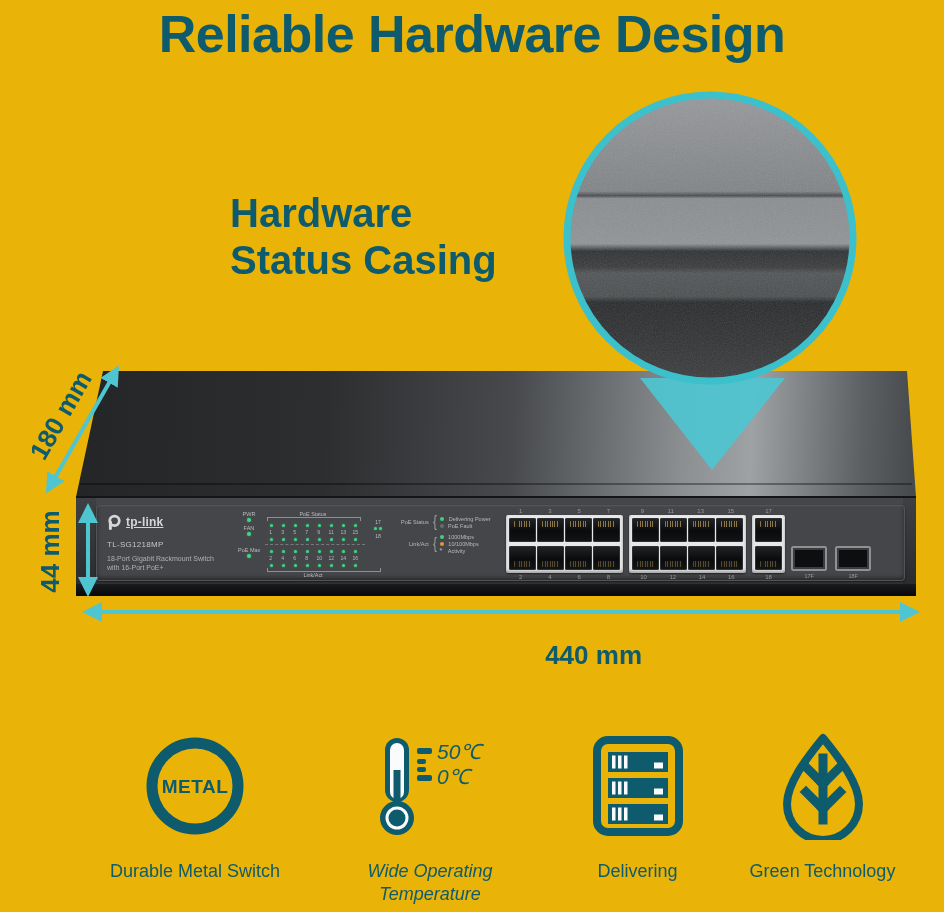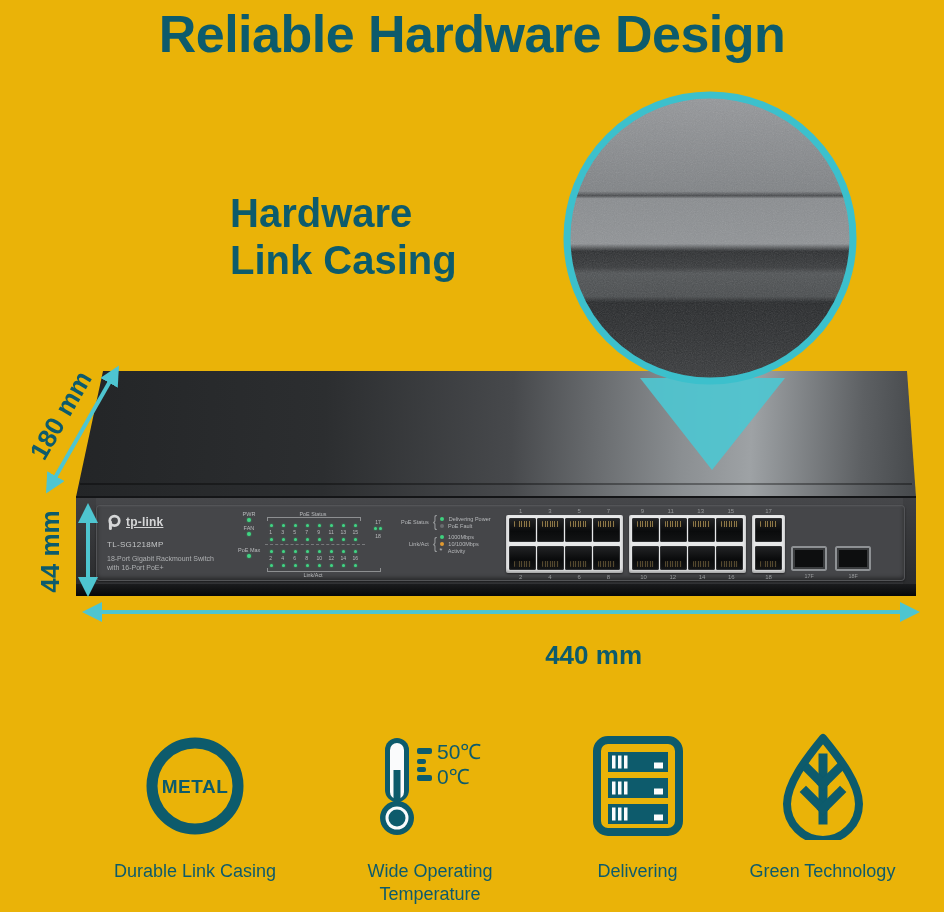--- a/index.html
+++ b/index.html
@@ -94,34 +94,34 @@
 
   
   .dims{position:absolute;left:0;top:0;pointer-events:none;}
   .dimlbl{position:absolute;color:#0d5b6c;font-weight:bold;font-size:26px;white-space:nowrap;}
   .dim-depth{left:6px;top:400px;width:110px;text-align:center;transform:rotate(-60deg);}
   .dim-height{left:2px;top:536px;width:96px;text-align:center;transform:rotate(-90deg);}
   .dim-width{left:352px;top:640px;width:290px;text-align:right;}
 
   
   .feature{position:absolute;top:732px;display:flex;flex-direction:column;align-items:center;}
-  .f1{left:105px;width:180px;} .f2{left:330px;width:200px;} .f3{left:545px;width:185px;} .f4{left:730px;width:185px;align-items:center;}
+  .f1{left:105px;width:180px;} .f2{left:330px;width:200px;font-style:italic;} .f3{left:545px;width:185px;} .f4{left:730px;width:185px;align-items:center;}
   .f-label{margin-top:20px;font-size:18px;color:#0d5b6c;text-align:center;line-height:23px;}
   .f-icon{height:108px;display:flex;align-items:center;justify-content:center;}
 </style>
 </head>
 <body>
 
 <div class="stage">
 
   <div class="title">Reliable Hardware Design</div>
 
   <div class="callout">
     <span>Hardware</span><br>
-    <span>Link Casing</span>
+    <span>Status Casing</span>
   </div>
 
   <div class="sw-top"></div>
   <div class="sw-topline"></div>
 
   <div class="sw-front">
     <div class="sw-ear left"></div>
     <div class="sw-ear right"></div>
 
     <div class="plate">
@@ -399,21 +399,21 @@
   <div class="dimlbl dim-height">44 mm</div>
   <div class="dimlbl dim-width">440 mm</div>
 
   <div class="feature f1">
     <div class="f-icon">
       <svg width="100" height="100" viewBox="0 0 100 100">
         <circle cx="50" cy="50" r="43" fill="none" stroke="#0d5b6c" stroke-width="11"></circle>
         <text x="50" y="57" text-anchor="middle" font-size="19" font-weight="bold" fill="#0d5b6c" letter-spacing="0.5">METAL</text>
       </svg>
     </div>
-    <div class="f-label">Durable Link Casing</div>
+    <div class="f-label">Durable Metal Switch</div>
   </div>
 
   <div class="feature f2">
     <div class="f-icon">
       <svg width="118" height="104" viewBox="0 0 118 104">
         <rect x="14" y="4" width="24" height="64" rx="12" fill="#0d5b6c"></rect>
         <rect x="19" y="9" width="14" height="56" rx="7" fill="#fafbfc"></rect>
         <rect x="22.5" y="36" width="7" height="36" fill="#0d5b6c"></rect>
         <circle cx="26" cy="84" r="17" fill="#0d5b6c"></circle>
         <circle cx="26" cy="84" r="11.5" fill="#fafbfc"></circle>

